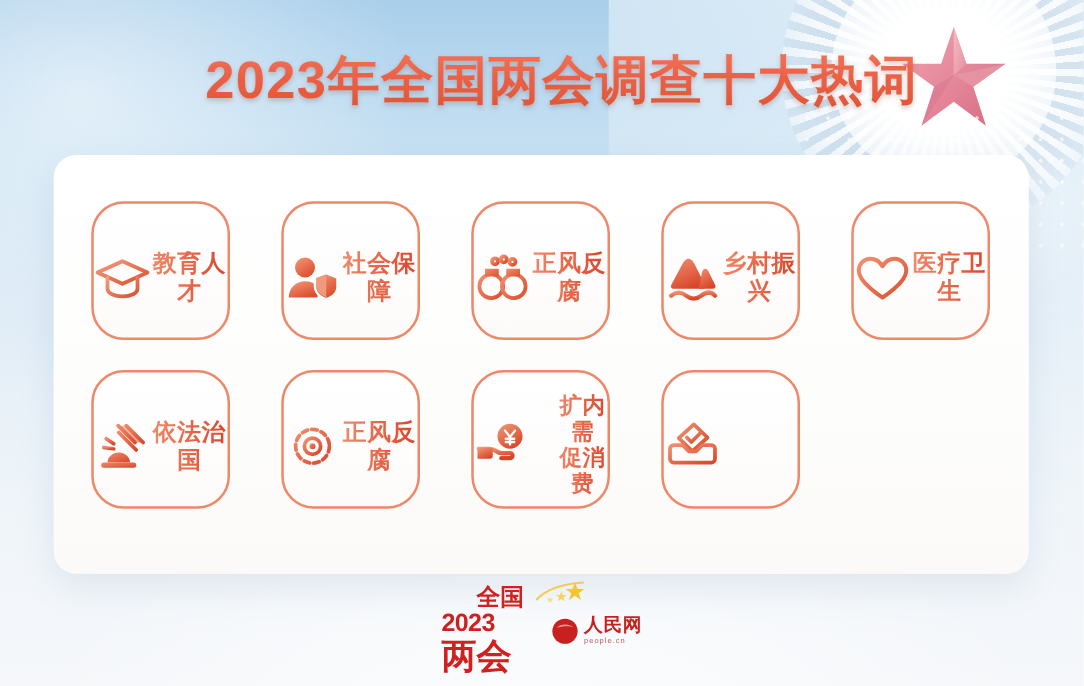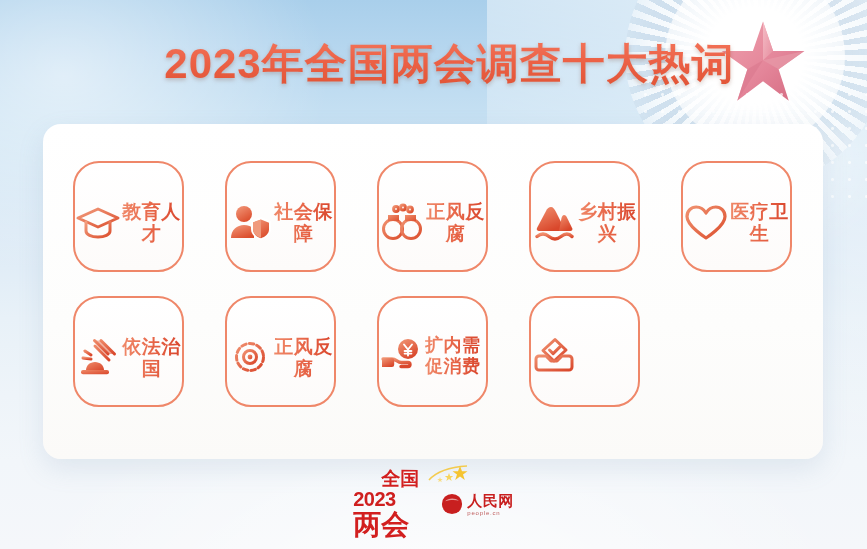--- a/index.html
+++ b/index.html
@@ -174,21 +174,21 @@
     letter-spacing: .5px;
     background: linear-gradient(90deg, #f08a6a 0%, #e8684a 48%, #d9452c 100%);
     -webkit-background-clip: text;
             background-clip: text;
     color: transparent;
     -webkit-text-fill-color: transparent;
     white-space: pre-line;
   }
   .tile.two-line { padding-top: 8px; }
   .tile.two-line .tile-icon { height: 38px; margin-bottom: 1px; }
-  .tile.two-line .tile-label { font-size: 18px; line-height: 21px; }
+  .tile.two-line .tile-label { font-size: 18px; line-height: 21px; margin-left: 21px; }
 
   
   .footer {
     position: absolute;
     left: 0; bottom: 10px;
     width: 867px;
     display: flex;
     align-items: center;
     justify-content: center;
     gap: 18px;
@@ -231,21 +231,21 @@
     font-weight: 700;
     color: #d21f1f;
   }
   .logo-stars {
     position: absolute;
     left: 74px; top: -5px;
     width: 44px; height: 24px;
   }
   .pd-logo {
     display: flex;
-    align-items: flex-start;
+    align-items: flex-end;
     gap: 4px;
     margin-left: 4px;
   }
   .pd-mark { width: 22px; height: 22px; }
   .pd-text { display: flex; flex-direction: column; line-height: 1; }
   .pd-cn { font-size: 15px; font-weight: 700; color: #c81f1f; letter-spacing: .5px; }
   .pd-en { font-size: 6px; color: #c06060; letter-spacing: .8px; margin-top: 2px; }
 </style>
 </head>
 <body>

